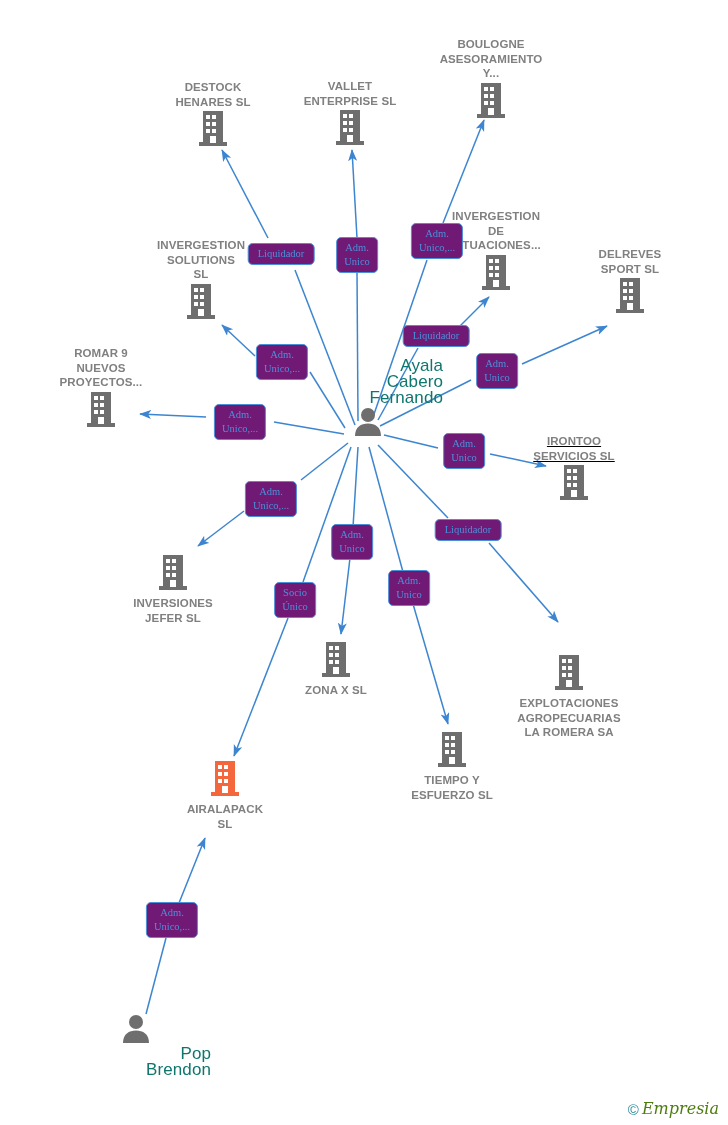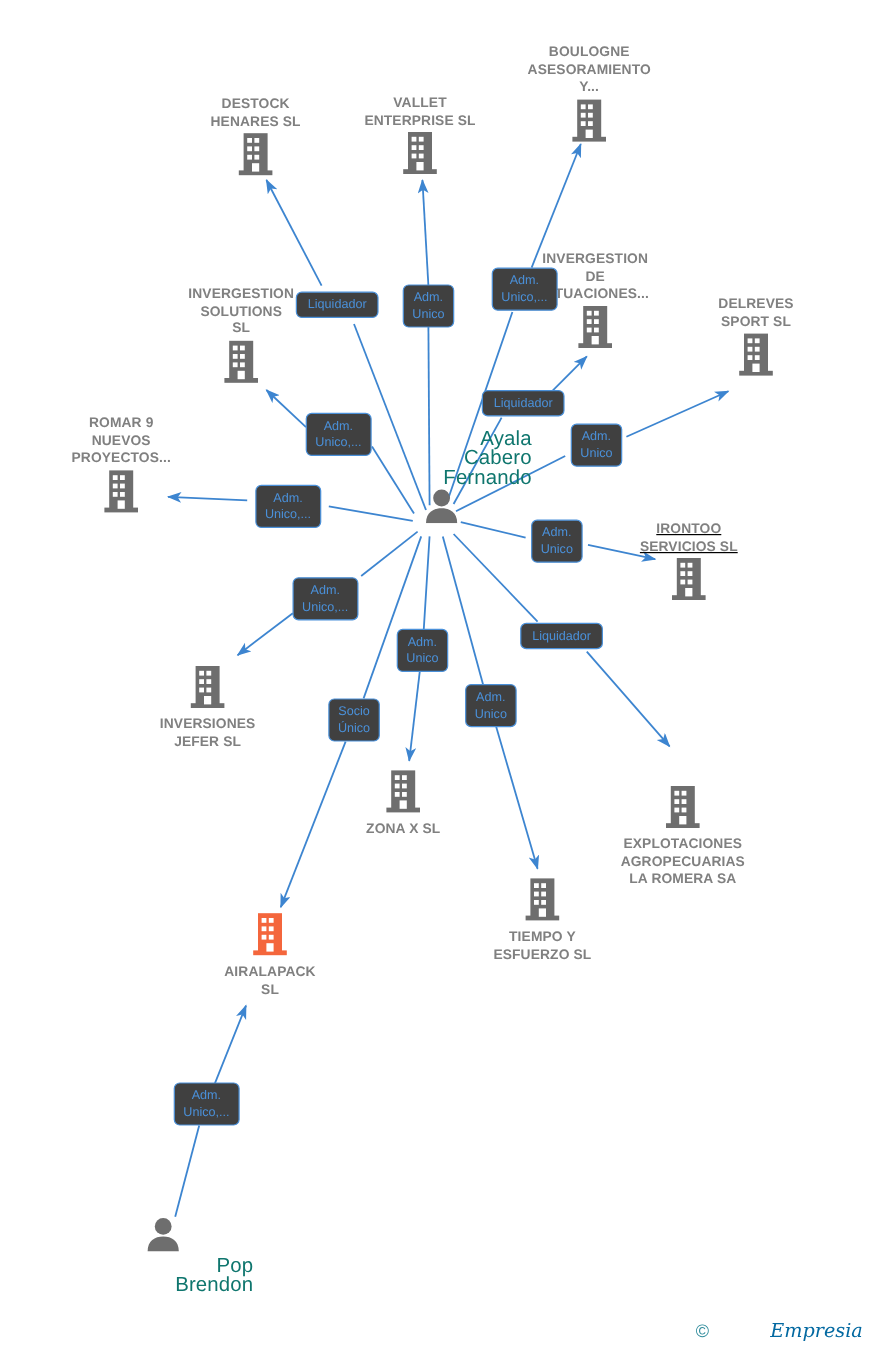--- a/index.html
+++ b/index.html
@@ -15,33 +15,33 @@
   .node .glyph{display:block;line-height:1;}
   .node .caption{
     display:block;font-size:11.5px;font-weight:bold;color:#808080;
     letter-spacing:.1px;line-height:14.5px;white-space:pre-line;
   }
   .node.company .caption{margin-top:2px;}
   .node.person .caption{font-weight:normal;font-size:17px;color:#0f766e;line-height:16px;text-align:right;}
 
   .rel{
     position:absolute;transform:translate(-50%,-50%);
-    border:1.4px solid #4a90d9;border-radius:5px;background:#404040;
+    border:1.4px solid #4a90d9;border-radius:5px;background:#701a75;
     color:#4a90d9;font-size:10.5px;line-height:14px;text-align:center;
-    padding:3px 7px;white-space:pre-line;box-sizing:border-box;
+    padding:3px 7px;white-space:pre-line;box-sizing:border-box;font-family:Liberation Serif, serif;
   }
   .rel.one{padding:3px 9px;}
 
   #watermark{
     position:absolute;right:9px;bottom:8px;display:flex;align-items:center;gap:3px;
   }
   #watermark .c{color:#2e8b9b;font-size:15px;line-height:15px;}
   #watermark .wm{
-    color:#0369a1;font-family:"DejaVu Serif","Liberation Serif",serif;
-    font-style:italic;font-size:16px;line-height:16px;margin-left:48px;
+    color:#4d7c0f;font-family:"DejaVu Serif","Liberation Serif",serif;
+    font-style:italic;font-size:16px;line-height:16px;
   }
 </style>
 </head>
 <body>
 
 <div id="canvas">
 
   <svg id="edges" viewBox="0 0 728 1125" xmlns="http://www.w3.org/2000/svg">
     <defs>
       <marker id="arrow" markerWidth="9" markerHeight="9" refX="7.4" refY="3" orient="auto" markerUnits="strokeWidth">

